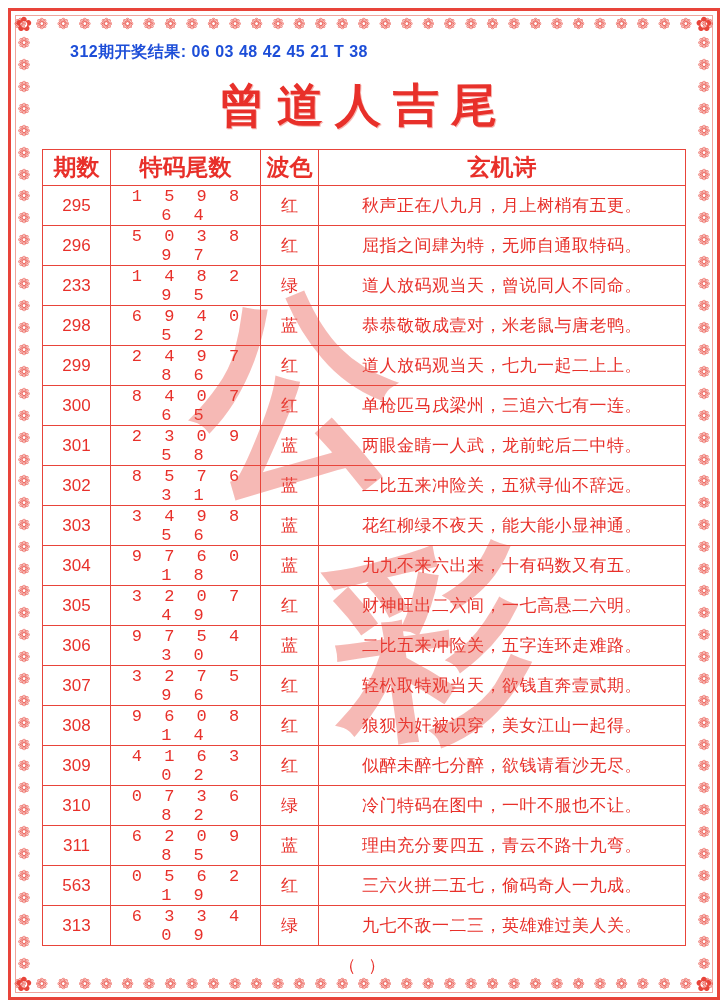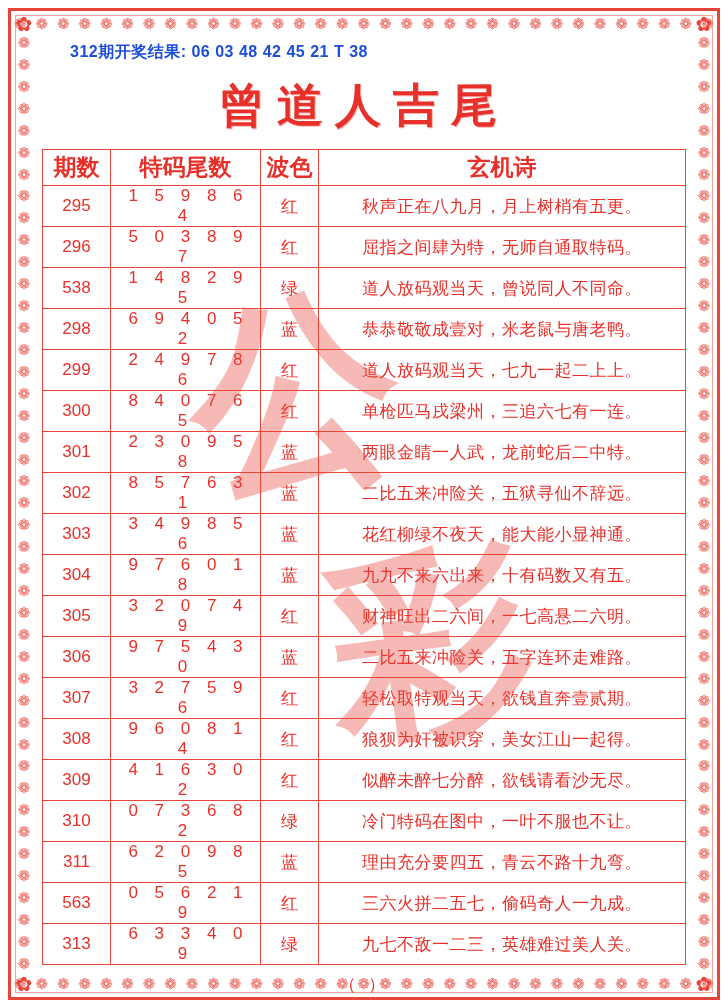--- a/index.html
+++ b/index.html
@@ -130,21 +130,21 @@
     font-size: 23px;
     height: 36px;
   }
   col.c-qi { width: 68px; }
   col.c-wei { width: 150px; }
   col.c-bo { width: 58px; }
   col.c-shi { width: auto; }
 
   td.qi { font-family: Liberation Sans, sans-serif; font-size: 16px; text-align: center; }
   td.wei {
-    font-family: Liberation Sans, sans-serif;
+    font-family: Liberation Mono, monospace;
     font-size: 16px;
     letter-spacing: 6px;
     text-indent: 6px;
   }
   td.bo { font-size: 16px; }
   td.shi {
     font-size: 17px;
     text-align: center;
     letter-spacing: .5px;
     white-space: nowrap;
@@ -377,21 +377,21 @@
             <td class="bo">红</td>
             <td class="shi">秋声正在八九月，月上树梢有五更。</td>
           </tr>
           <tr>
             <td class="qi">296</td>
             <td class="wei">5 0 3 8 9 7</td>
             <td class="bo">红</td>
             <td class="shi">屈指之间肆为特，无师自通取特码。</td>
           </tr>
           <tr>
-            <td class="qi">538</td>
+            <td class="qi">233</td>
             <td class="wei">1 4 8 2 9 5</td>
             <td class="bo">绿</td>
             <td class="shi">道人放码观当天，曾说同人不同命。</td>
           </tr>
           <tr>
             <td class="qi">298</td>
             <td class="wei">6 9 4 0 5 2</td>
             <td class="bo">蓝</td>
             <td class="shi">恭恭敬敬成壹对，米老鼠与唐老鸭。</td>
           </tr>

